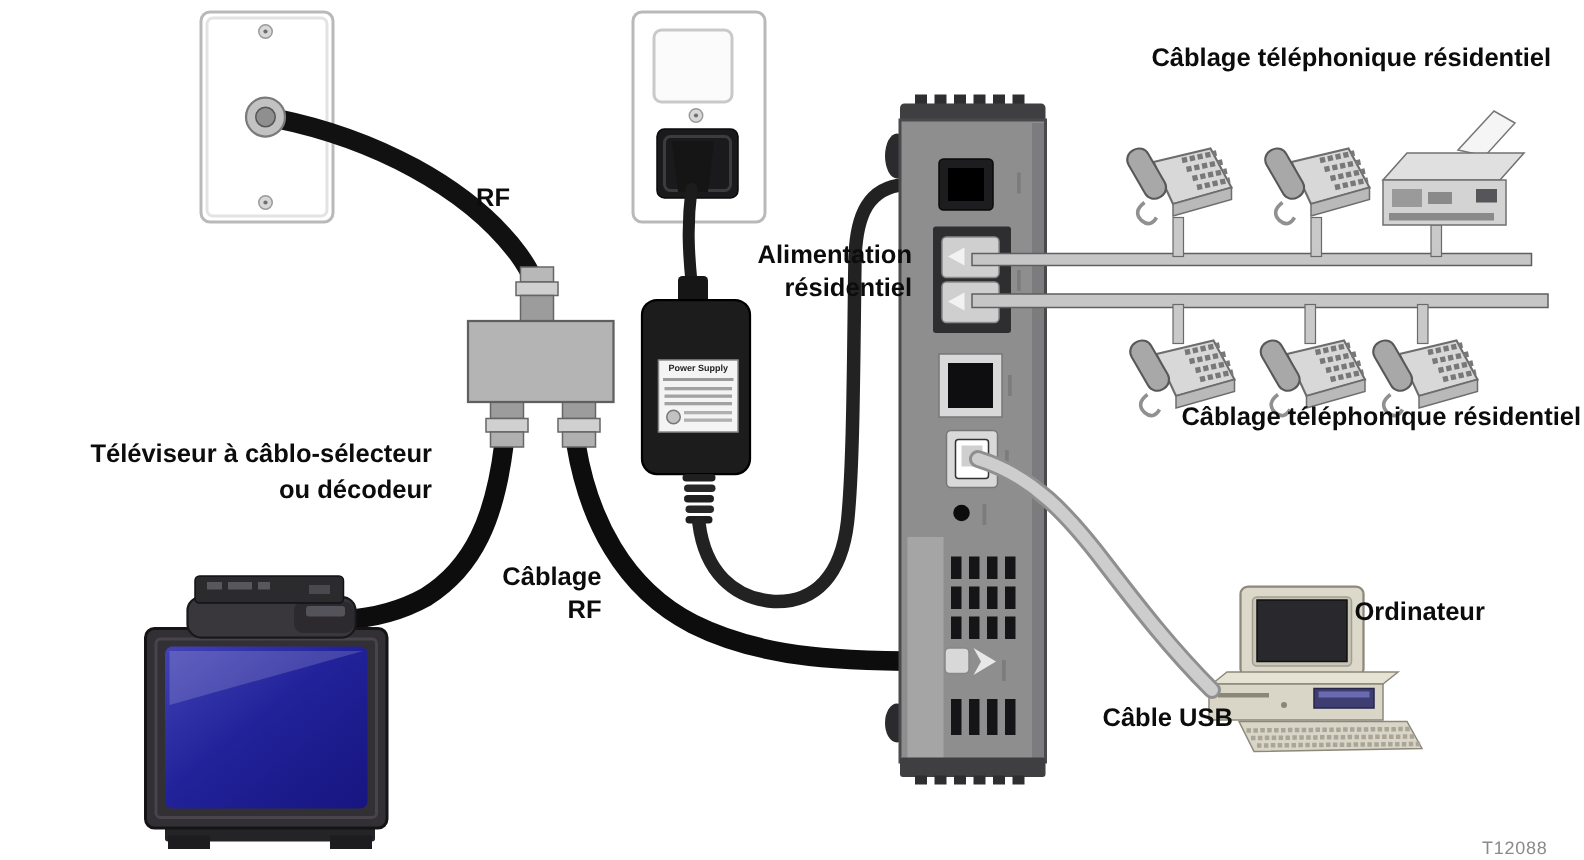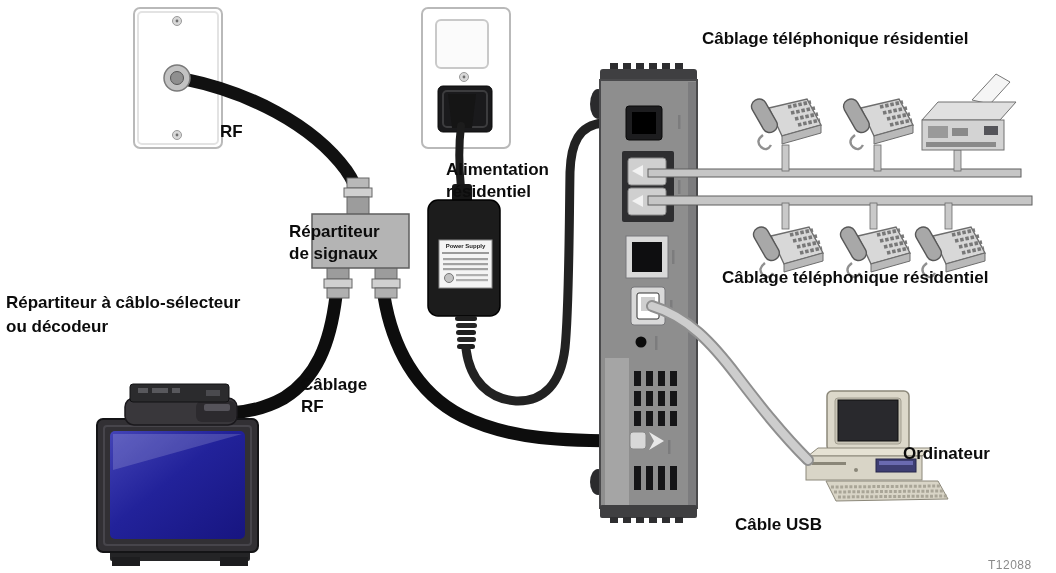--- a/index.html
+++ b/index.html
@@ -1,24 +1,24 @@
 <!DOCTYPE html>
 <html><head>
 <meta charset="utf-8">
 <style>
   html,body{margin:0;padding:0;background:#fff;}
   .scene{position:relative;width:1056px;height:573px;background:#ffffff;overflow:hidden;
          font-family:"Liberation Sans", sans-serif;}
   .scene svg{position:absolute;left:0;top:0;}
   .lbl{position:absolute;z-index:10;font-weight:bold;color:#0c0c0c;font-size:17px;
-       line-height:22px;text-align:left;white-space:nowrap;}
+       line-height:22px;text-align:right;white-space:nowrap;}
   .lbl span{display:block;}
   .lbl-wide{line-height:24px;}
   #lbl-tv{line-height:24px;}
-  #lbl-ordinateur,#lbl-usb{text-align:left;margin-top:46px;}
+  #lbl-ordinateur,#lbl-usb{text-align:left;}
   #lbl-figure{font-weight:normal;color:#8a8a8a;font-size:12px;letter-spacing:0.5px;text-align:left;}
   #lbl-ps{font-size:6px;line-height:7px;width:51px;color:#222;font-weight:bold;text-align:center;}
 </style>
 </head>
 <body>
 
 <div class="scene">
 
 <svg width="1056" height="573" viewBox="0 0 1056 573">
   <defs>
@@ -258,27 +258,23 @@
 
 <div class="lbl" id="lbl-cable-rf" style="left:220px;top:121px;width:120px;">
   <span>RF</span>
 </div>
 
 <div class="lbl" id="lbl-alimentation" style="left:446px;top:159px;width:162px;">
   <span>Alimentation</span>
   <span>résidentiel</span>
 </div>
 
-<div class="lbl" id="lbl-splitter" style="left:289px;top:221px;width:128px;">
-  <span>Répartiteur</span>
-  <span>de signaux</span>
-</div>
 
 <div class="lbl" id="lbl-tv" style="left:6px;top:291px;width:282px;">
-  <span>Répartiteur à câblo-sélecteur</span>
+  <span>Téléviseur à câblo-sélecteur</span>
   <span>ou décodeur</span>
 </div>
 
 <div class="lbl" id="lbl-cables-rf" style="left:301px;top:374px;width:100px;">
   <span>Câblage</span>
   <span>RF</span>
 </div>
 
 <div class="lbl lbl-wide" id="lbl-line1" style="left:702px;top:27px;width:332px;">
   <span>Câblage téléphonique résidentiel</span>

